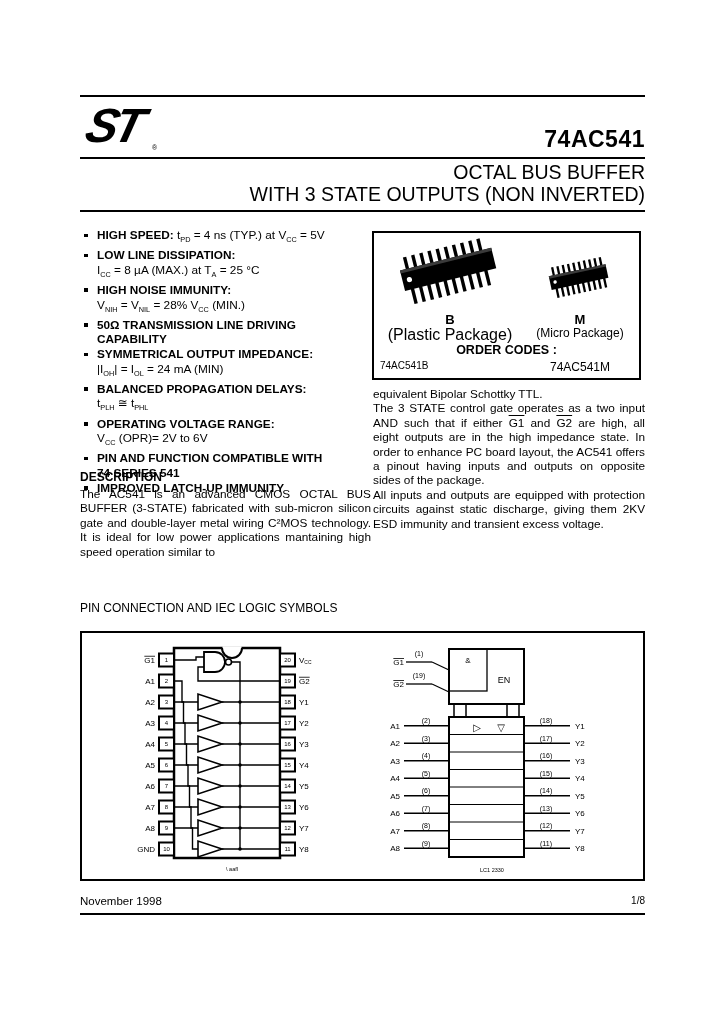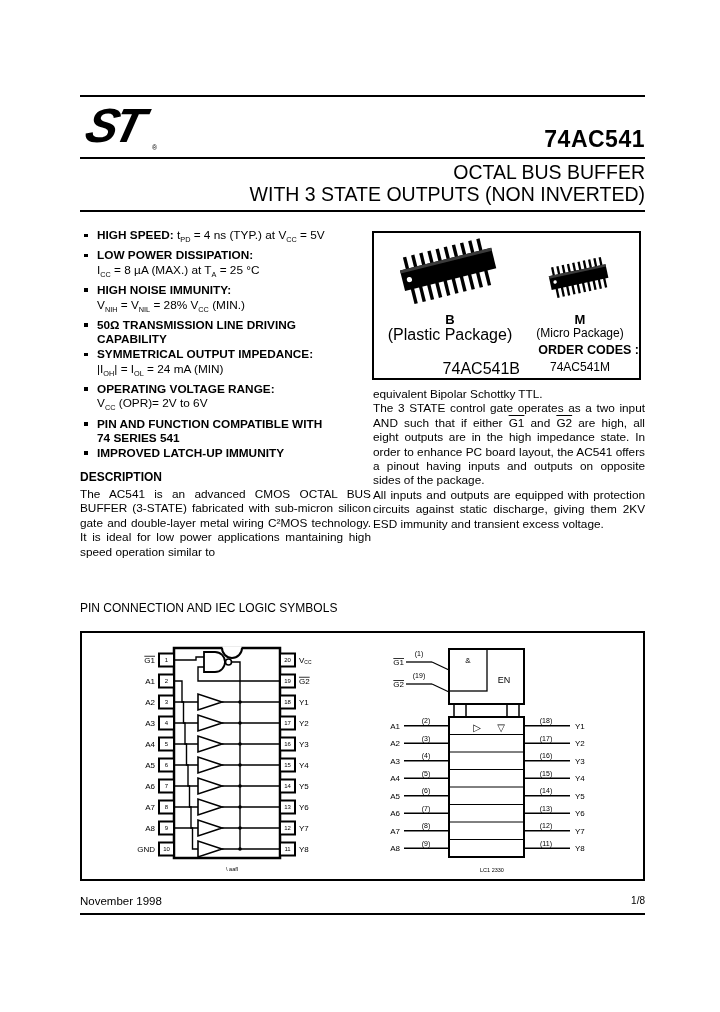--- a/index.html
+++ b/index.html
@@ -34,22 +34,22 @@
   #rightcol { position:absolute; left:373px; top:387px; width:272px; font-size:11.8px; line-height:14.4px; text-align:justify; }
   #rightcol p { margin:0; }
 
   #pkgbox { position:absolute; left:372px; top:231px; width:269px; height:149px; border:2px solid #000; }
   .pkg-img-b { position:absolute; left:4px; top:1px; }
   .pkg-img-m { position:absolute; left:150px; top:16px; }
   .pkg-b-label { position:absolute; left:6px; top:79px; width:140px; text-align:center; font-weight:bold; font-size:13px; }
   .pkg-b-type  { position:absolute; left:-6px; top:93px; width:164px; text-align:center; font-size:16px; }
   .pkg-m-label { position:absolute; left:150px; top:79px; width:112px; text-align:center; font-weight:bold; font-size:13px; }
   .pkg-m-type  { position:absolute; left:142px; top:93px; width:128px; text-align:center; font-size:12px; }
-  .order-h { position:absolute; left:0; top:110px; width:100%; text-align:right; font-weight:bold; font-size:12.5px; }
-  .order-b { position:absolute; left:6px; top:127px; width:140px; text-align:right; font-size:16px; }
+  .order-h { position:absolute; left:0; top:110px; width:100%; text-align:center; font-weight:bold; font-size:12.5px; }
+  .order-b { position:absolute; left:6px; top:127px; width:140px; text-align:left; font-size:10px; }
   .order-m { position:absolute; left:150px; top:127px; width:112px; text-align:center; font-size:12px; }
 
   #pinhead { position:absolute; left:80px; top:601px; font-size:12px; font-weight:normal; }
   #pinbox { position:absolute; left:80px; top:631px; width:565px; height:250px; border:2px solid #000; }
   #dip-svg { position:absolute; left:50px; top:5px; }
   #iec-svg { position:absolute; left:292px; top:4px; }
 
   svg text { font-family:"Liberation Sans", sans-serif; fill:#000; }
 
   #footer-date { position:absolute; left:80px; top:895px; font-size:11.5px; }
@@ -71,34 +71,38 @@
 <div class="rule" id="rule-mid"></div>
 <div id="title1">OCTAL BUS BUFFER</div>
 <div id="title2">WITH 3 STATE OUTPUTS (NON INVERTED)</div>
 <div class="rule" id="rule-title"></div>
 
 <ul id="features">
     <li>
       <div><b>HIGH SPEED:</b> t<sub>PD</sub> = 4 ns (TYP.) at V<sub>CC</sub> = 5V</div>
     </li>
     <li>
-      <div><b>LOW POWER DISSIPATION:</b></div>
+      <div><b>LOW LINE DISSIPATION:</b></div>
       <div>I<sub>CC</sub> = 8 µA (MAX.) at T<sub>A</sub> = 25 °C</div>
     </li>
     <li>
       <div><b>HIGH NOISE IMMUNITY:</b></div>
       <div>V<sub>NIH</sub> = V<sub>NIL</sub> = 28% V<sub>CC</sub> (MIN.)</div>
     </li>
     <li>
       <div><b>50Ω TRANSMISSION LINE DRIVING</b></div>
       <div><b>CAPABILITY</b></div>
     </li>
     <li>
       <div><b>SYMMETRICAL OUTPUT IMPEDANCE:</b></div>
       <div>|I<sub>OH</sub>| = I<sub>OL</sub> = 24 mA (MIN)</div>
+    </li>
+    <li>
+      <div><b>BALANCED PROPAGATION DELAYS:</b></div>
+      <div>t<sub>PLH</sub> ≅ t<sub>PHL</sub></div>
     </li>
     <li>
       <div><b>OPERATING VOLTAGE RANGE:</b></div>
       <div>V<sub>CC</sub> (OPR)= 2V to 6V</div>
     </li>
     <li>
       <div><b>PIN AND FUNCTION COMPATIBLE WITH</b></div>
       <div><b>74 SERIES 541</b></div>
     </li>
     <li>

